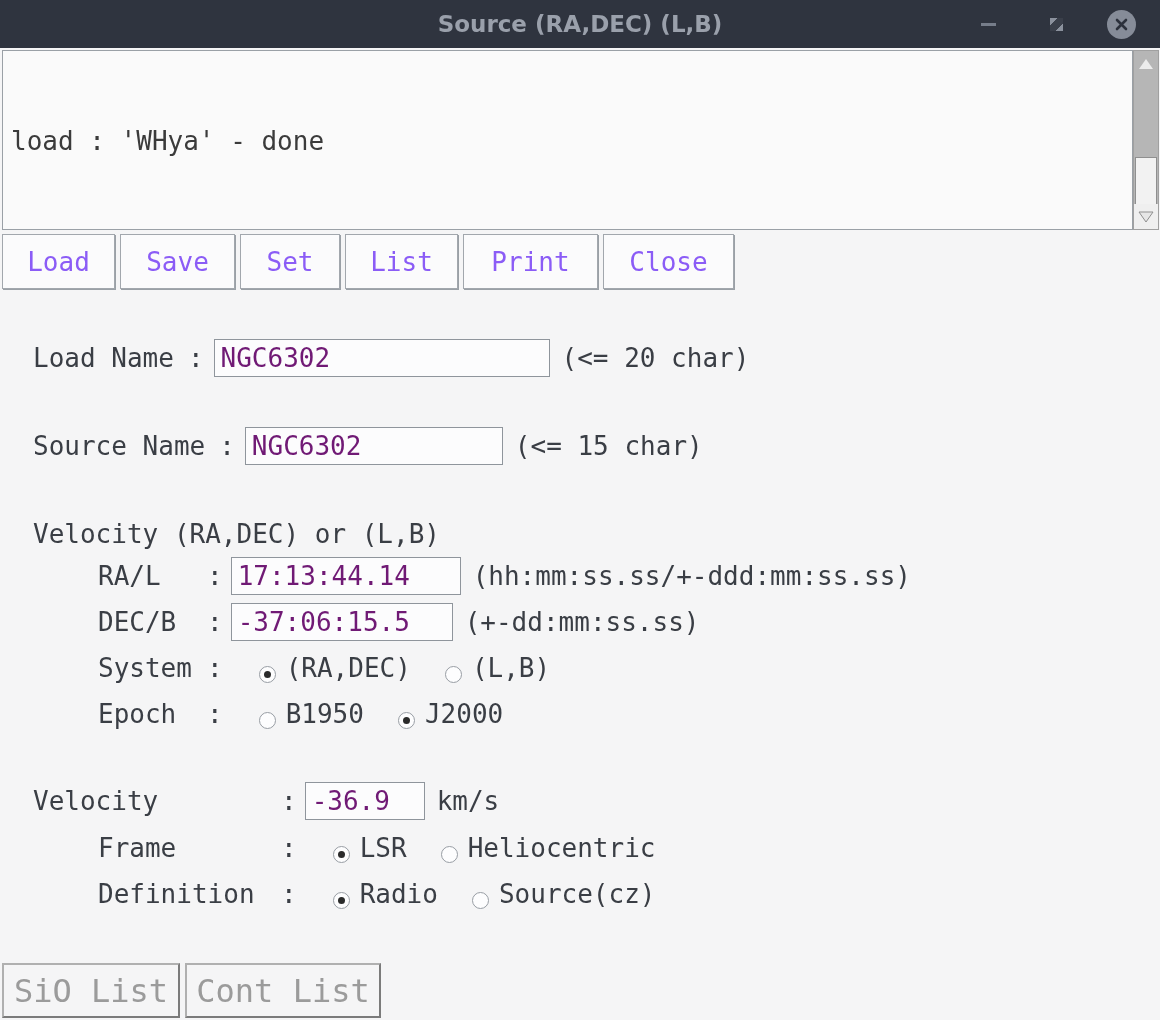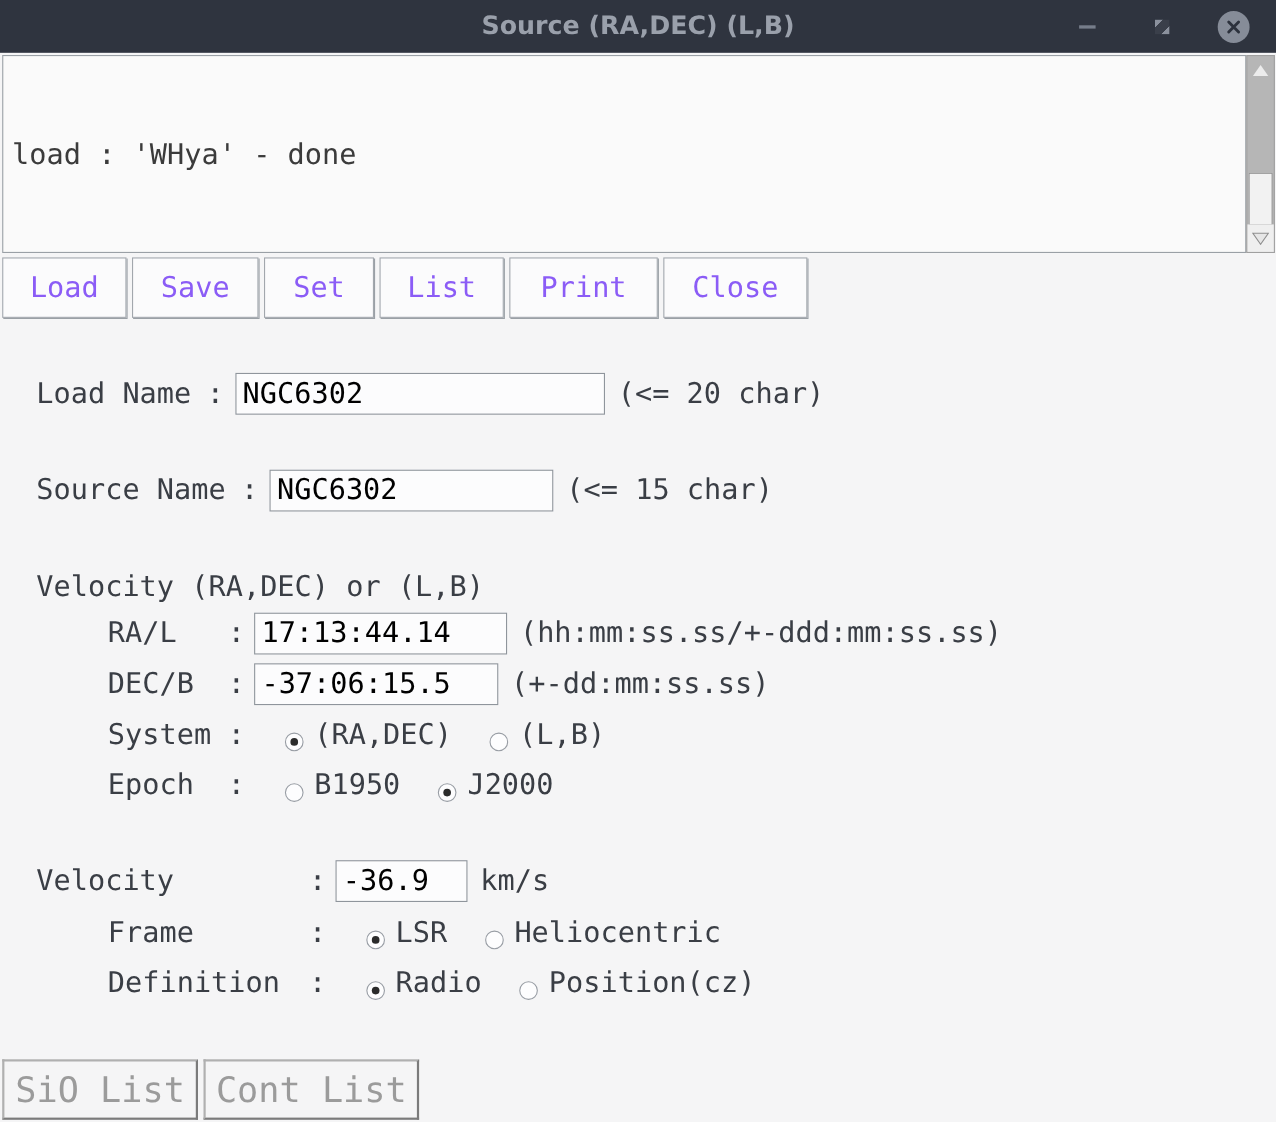--- a/index.html
+++ b/index.html
@@ -46,21 +46,21 @@
 
   
   .row { position:absolute; display:flex; align-items:center;
          font-size:26px; color:#3a3e45; white-space:pre; }
   .lbl-fix109 { display:inline-block; width:109px; }
   .lbl-fix248 { display:inline-block; width:248px; }
   .lbl-fix183 { display:inline-block; width:183px; }
   .colon-flow { margin:0 10px 0 14px; }
   .colon-fix  { margin:0 8px 0 0; }
   .tinput { height:38px; border:1px solid #8f959c; background:#fcfcfd; padding:0 4px 0 6px;
-            font-family:"DejaVu Sans Mono", monospace; font-size:26px; color:#000000; }
+            font-family:"DejaVu Sans Mono", monospace; font-size:26px; color:#701a75; }
   .hint { margin-left:12px; }
   .opts { display:flex; align-items:center; margin-left:28px; }
   .opt { display:flex; align-items:flex-end; margin-right:34px; cursor:pointer; }
   .radio { width:17px; height:17px; border-radius:50%; border:1px solid #989da4;
            background:#fdfdfe; margin-right:10px; position:relative; flex:none; }
   .radio.checked::after { content:''; position:absolute; inset:4px; border-radius:50%; background:#2b2b2b; }
 
   #row-file     { left:33px; top:339px; }
   #row-source   { left:33px; top:427px; }
   #pos-header   { left:33px; top:519px; }
@@ -209,21 +209,21 @@
   <div class="row" id="row-def">
     <span class="lbl-fix183">Definition</span>
     <span class="colon-fix">:</span>
     <span class="opts">
       <span class="opt">
         <span class="radio checked"></span>
         <span>Radio</span>
       </span>
       <span class="opt">
         <span class="radio"></span>
-        <span>Position(cz)</span>
+        <span>Source(cz)</span>
       </span>
     </span>
   </div>
 
   <div class="footer">
     <button class="fbtn" style="width:178px" aria-disabled="true">SiO List</button>
     <button class="fbtn" style="width:196px" aria-disabled="true">Cont List</button>
   </div>
 
 </div>

